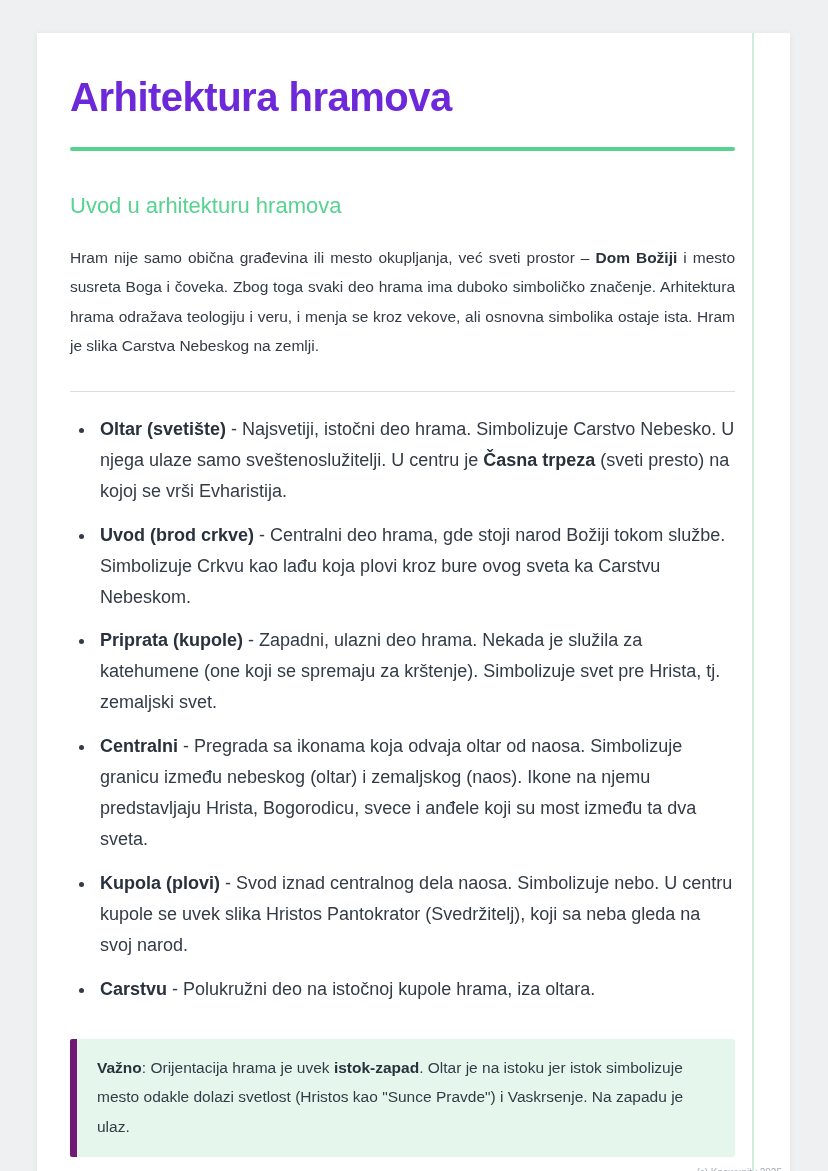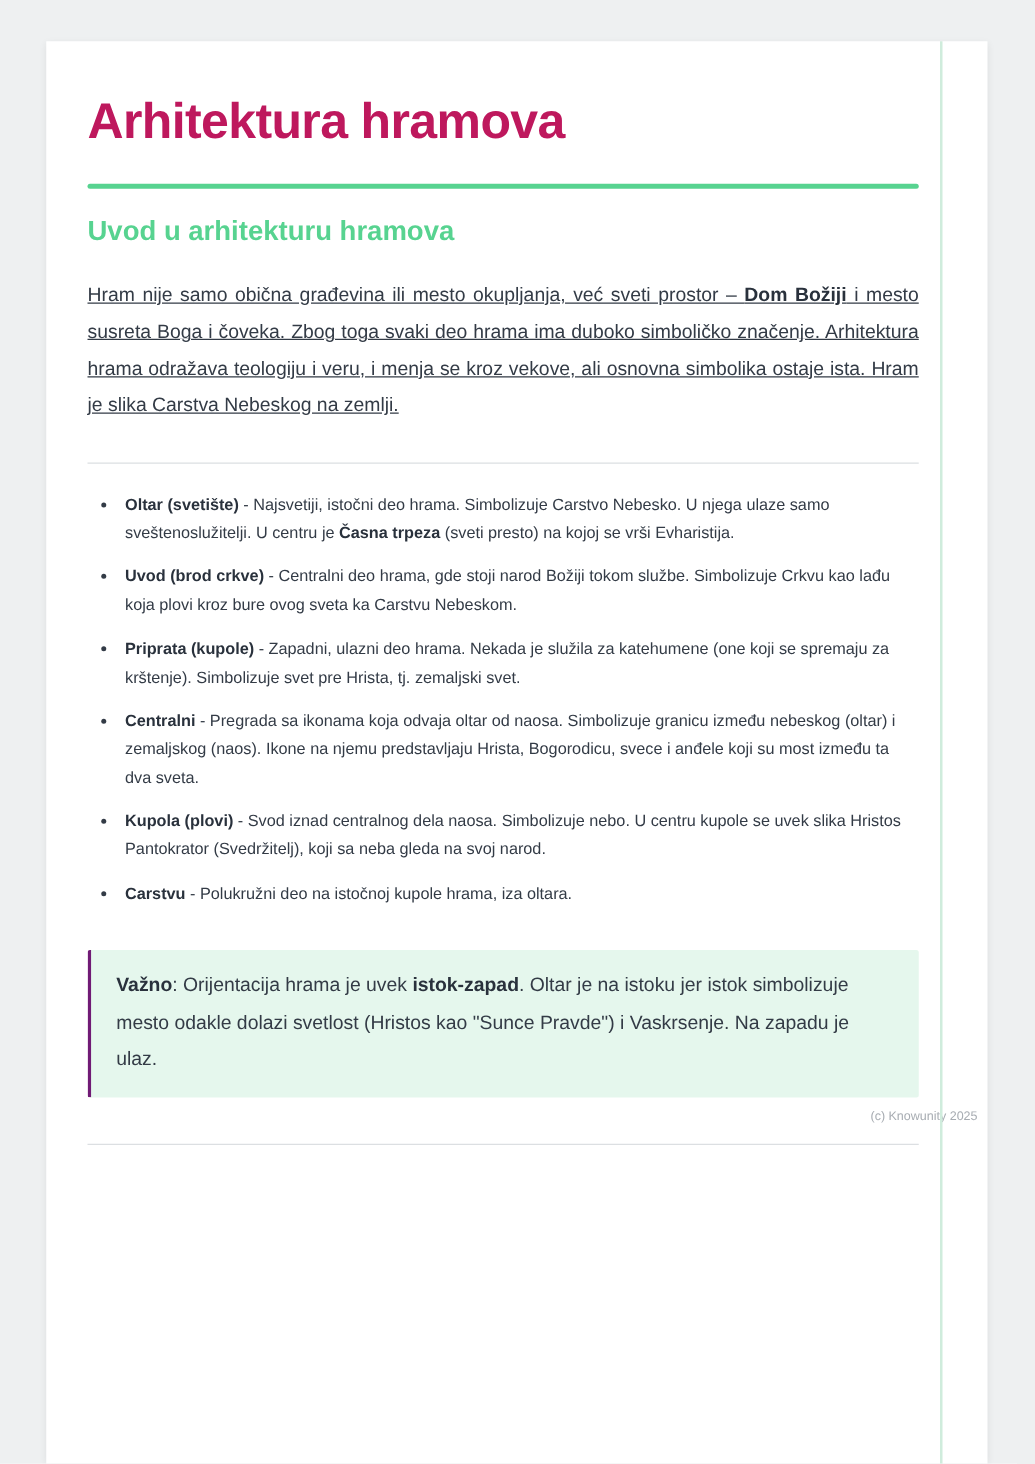--- a/index.html
+++ b/index.html
@@ -24,63 +24,62 @@
     left: 715px;
     width: 2px;
     background: #cfecdc;
   }
   .content { padding: 42px 55px 0 33px; }
   h1 {
     margin: 0;
     font-size: 40px;
     font-weight: 700;
     letter-spacing: -0.5px;
-    color: #be185d;
+    color: #6d28d9;
   }
   .title-rule {
     height: 4px;
     background: #57d390;
     border-radius: 2px;
     margin-top: 27px;
   }
   h2 {
-    margin: 21px 0 0;
+    margin: 42px 0 0;
     font-size: 22px;
-    font-weight: 700;
+    font-weight: 400;
     color: #57d390;
   }
   p.body-text {
     margin: 24px 0 0;
     font-size: 15.5px;
     line-height: 1.9;
     color: #333b46;
-    text-decoration: underline;
   }
   .justified { text-align: justify; }
   strong { font-weight: 700; color: #29313c; }
   hr.divider {
     border: none;
     border-top: 1px solid #dcdfe2;
     margin: 30px 0 0;
   }
   ul.concept-list {
     margin: 22px 0 0;
     padding-left: 26px;
     color: #333b46;
   }
   ul.concept-list li {
-    font-size: 13px;
+    font-size: 18px;
     line-height: 1.72;
     margin-bottom: 13px;
     padding-left: 4px;
   }
   .callout {
     margin-top: 34px;
     background: #e5f7ed;
-    border-left: 3px solid #701a75;
+    border-left: 7px solid #701a75;
     border-radius: 2px;
     padding: 14px 24px 16px 20px;
   }
   .callout-text {
     margin: 0;
     font-size: 15.5px;
     line-height: 1.9;
     color: #333b46;
   }
   .footer {

